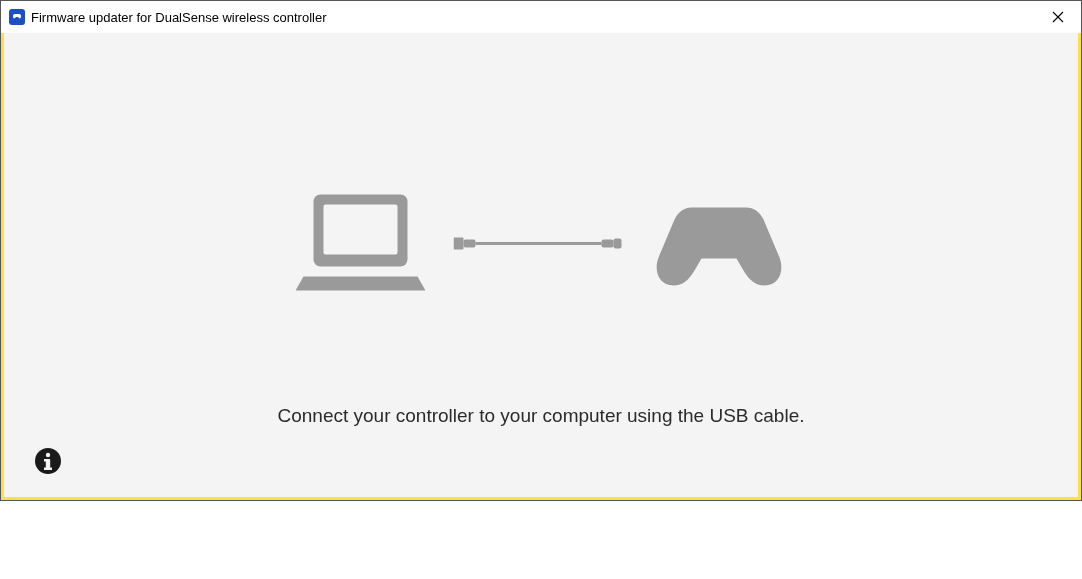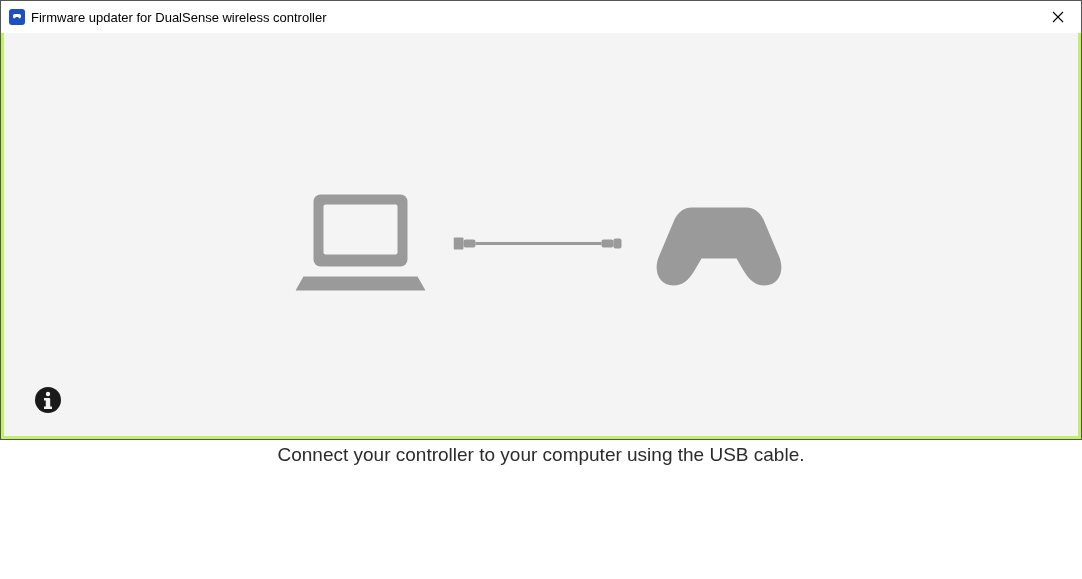--- a/index.html
+++ b/index.html
@@ -5,23 +5,23 @@
     * { box-sizing: border-box; margin: 0; padding: 0; }
     body {
       font-family: "Segoe UI", Arial, sans-serif;
       background: #fff;
       width: 1082px;
       height: 579px;
       overflow: hidden;
     }
     .window {
       width: 1082px;
-      height: 440px;
+      height: 501px;
       border: 1px solid #555;
-      background: #bef264;
+      background: #fde047;
       display: flex;
       flex-direction: column;
     }
     .titlebar {
       height: 32px;
       display: flex;
       align-items: center;
       background: #fff;
       flex: 0 0 32px;
     }
@@ -65,21 +65,21 @@
       top: 210px;
       transform: translate(-50%, -50%);
       display: flex;
       align-items: center;
       gap: 28px;
     }
     .illustration svg { display: block; }
     .instruction {
       position: absolute;
       left: 0; right: 0;
-      top: 411px;
+      top: 372px;
       text-align: center;
       font-size: 19px;
       color: #2b2b2b;
     }
     .info-btn {
       position: absolute;
       left: 30px;
       bottom: 22px;
       width: 28px;
       height: 28px;

